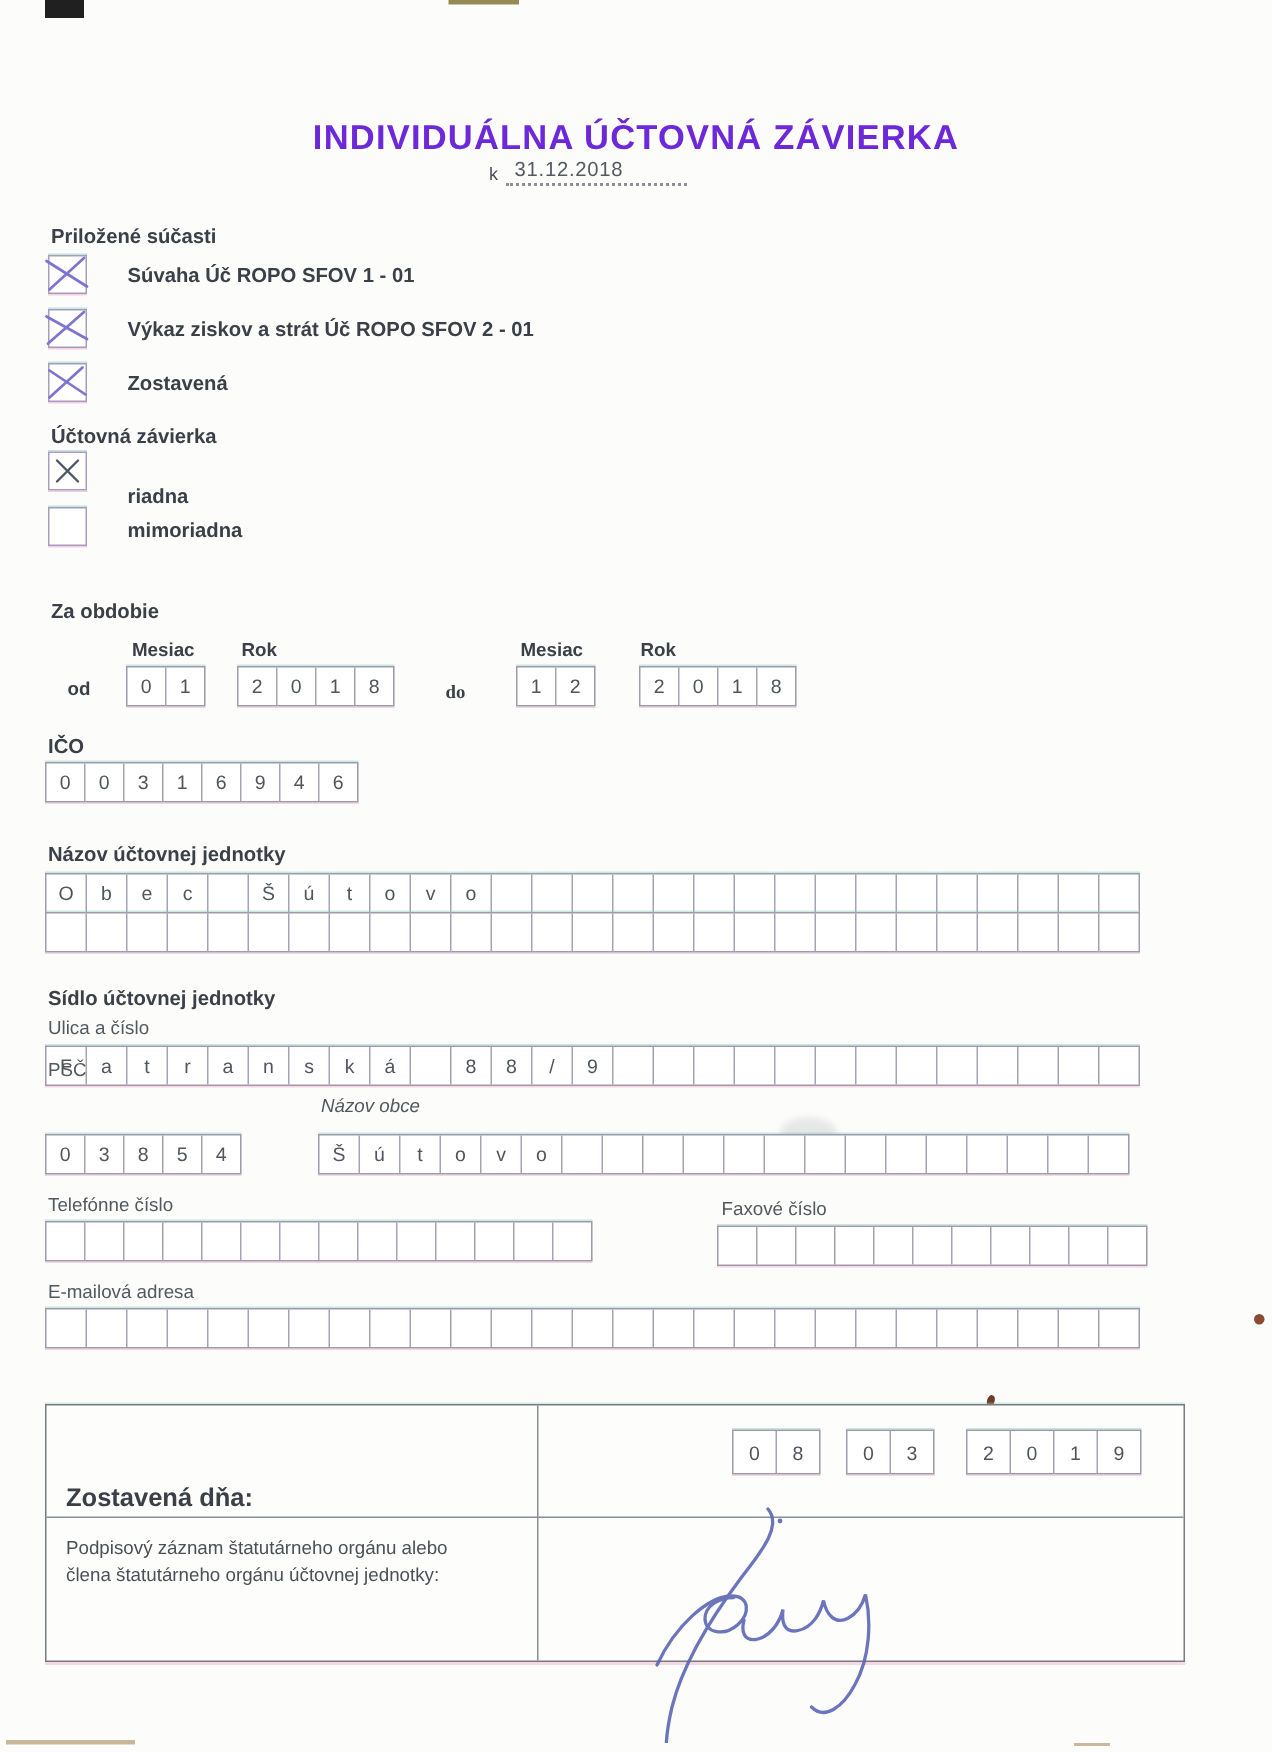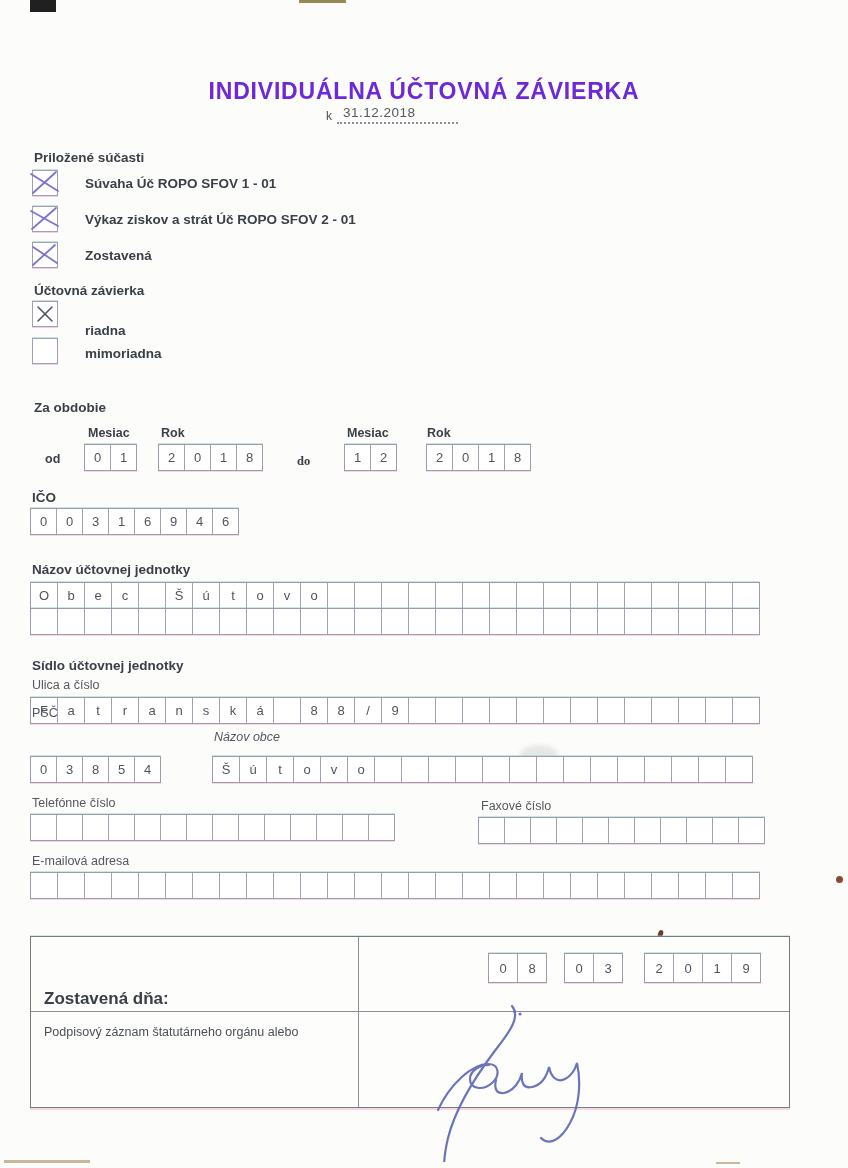--- a/index.html
+++ b/index.html
@@ -360,20 +360,21 @@
         <div class="cell">3</div>
       </div>
     <div class="grid c29" style="left:613px;top:16px;">
         <div class="cell">2</div>
         <div class="cell">0</div>
         <div class="cell">1</div>
         <div class="cell">9</div>
       </div>
     <div class="signote">
       <div>Podpisový záznam štatutárneho orgánu alebo</div>
+      <div>člena štatutárneho orgánu účtovnej jednotky:</div>
     </div>
   </div>
 
   <svg class="sig-svg" width="190" height="170" viewBox="0 0 190 170">
     <g fill="none" stroke="#5b67b5" stroke-width="2.2" stroke-linecap="round" opacity="0.9">
       <path d="M112,14 c10,12 -6,30 -18,46 c-24,32 -40,62 -46,86 c-4,17 -5,28 -3,38"></path>
       <path d="M38,118 c12,-26 34,-46 50,-46 c12,0 12,12 4,19 c-9,8 -22,6 -22,-4 c0,-8 9,-14 19,-14"></path>
       <path d="M96,88 c-2,8 0,14 8,13 c10,-2 16,-12 18,-20 c-1,9 1,16 10,14 c10,-2 15,-12 17,-20 c2,10 8,16 16,12 c6,-3 10,-9 12,-16 c4,18 3,42 -7,60 c-8,15 -20,24 -29,15"></path>
       <circle cx="120" cy="22" r="1.6" fill="#5b67b5" stroke="none"></circle>
     </g>

